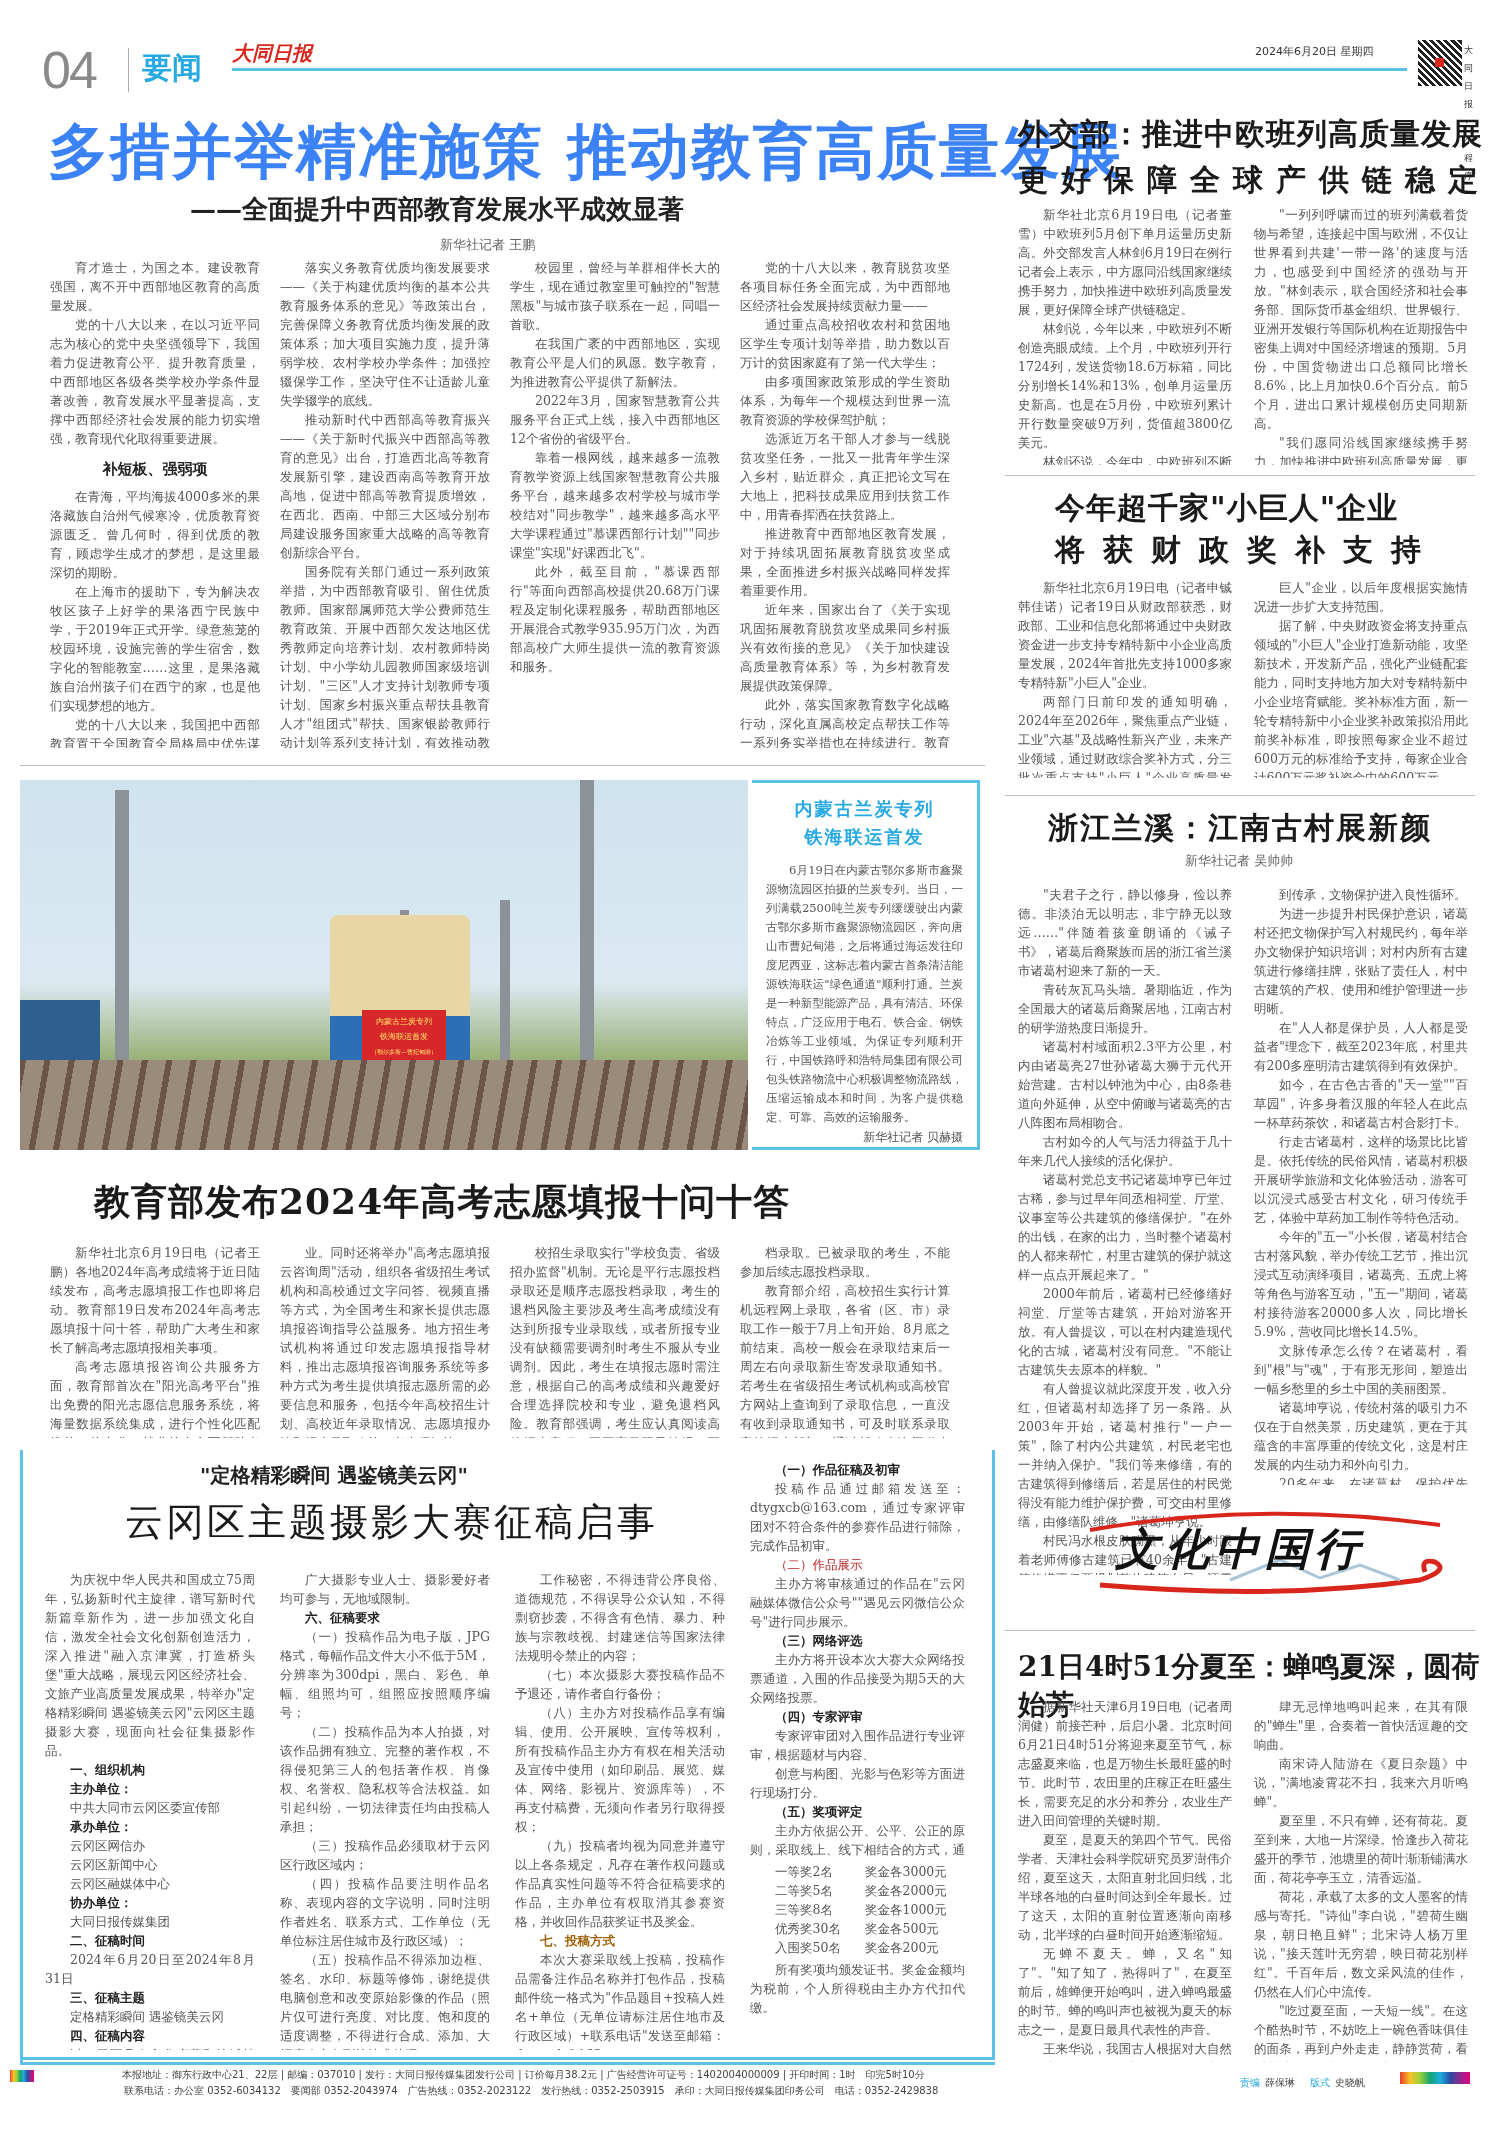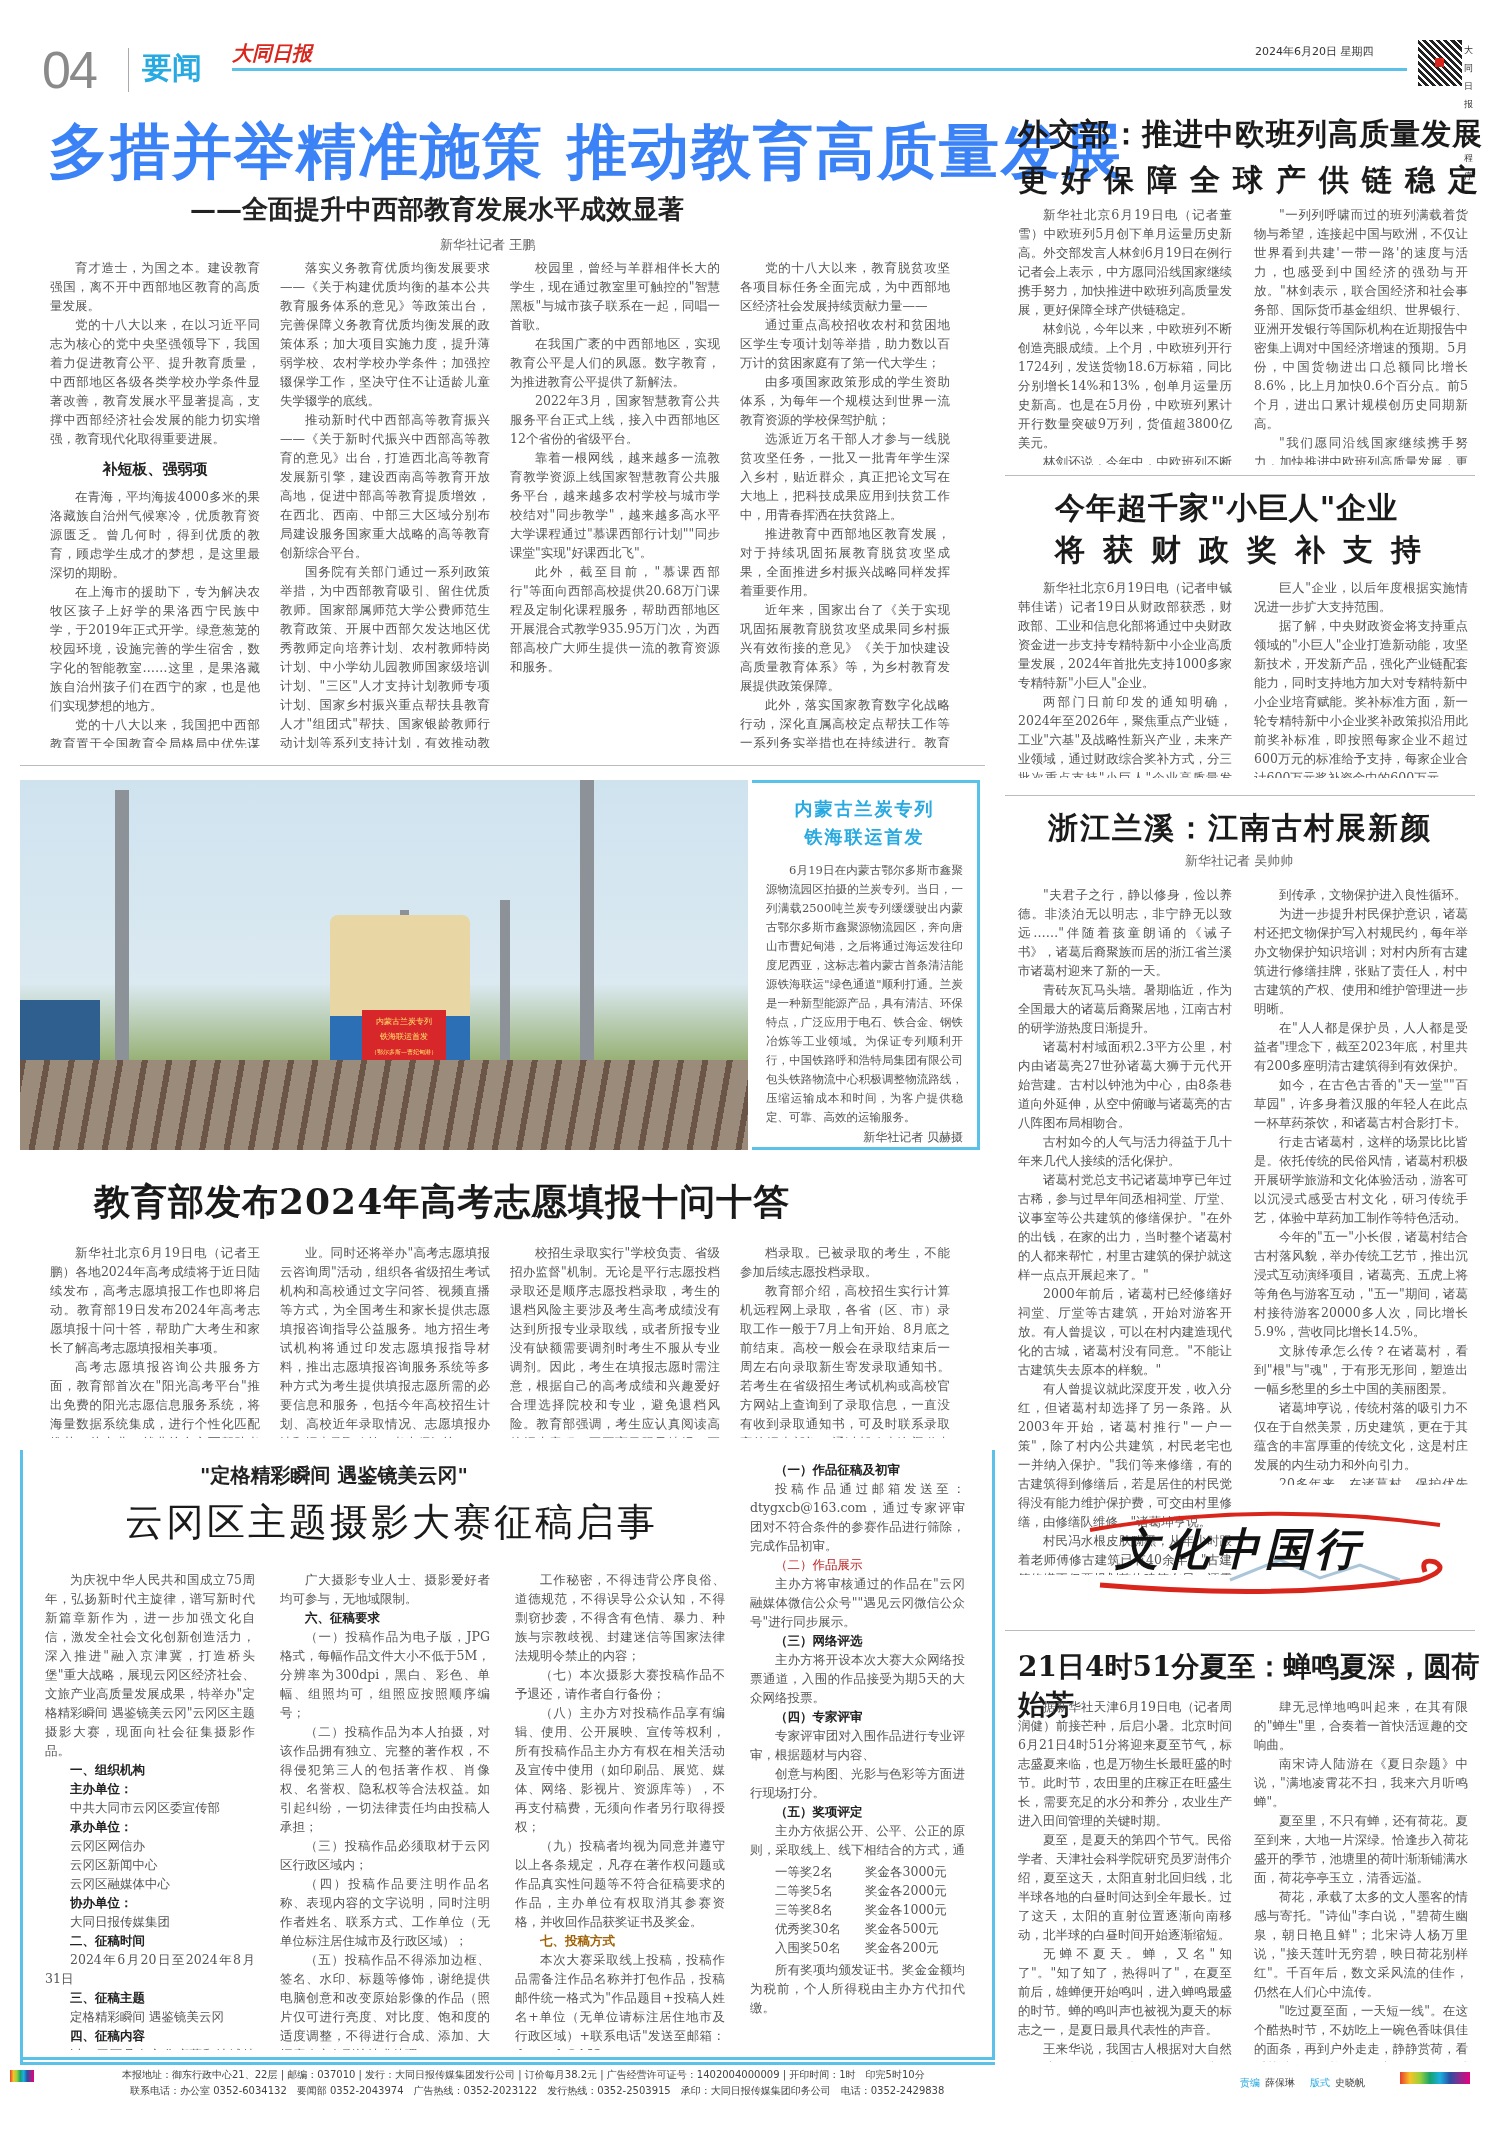--- a/index.html
+++ b/index.html
@@ -269,19 +269,19 @@
     <p>肆无忌惮地鸣叫起来，在其有限的"蝉生"里，合奏着一首快活逗趣的交响曲。</p>
     <p>南宋诗人陆游在《夏日杂题》中说，"满地凌霄花不扫，我来六月听鸣蝉"。</p>
     <p>夏至里，不只有蝉，还有荷花。夏至到来，大地一片深绿。恰逢步入荷花盛开的季节，池塘里的荷叶渐渐铺满水面，荷花亭亭玉立，清香远溢。</p>
     <p>荷花，承载了太多的文人墨客的情感与寄托。"诗仙"李白说，"碧荷生幽泉，朝日艳且鲜"；北宋诗人杨万里说，"接天莲叶无穷碧，映日荷花别样红"。千百年后，数文采风流的佳作，仍然在人们心中流传。</p>
     <p>"吃过夏至面，一天短一线"。在这个酷热时节，不妨吃上一碗色香味俱佳的面条，再到户外走走，静静赏荷，看看莲叶，听听蝉鸣，静享夏至的悠闲时光。</p>
   </div>
 
 <div class="abs footer">
   <div class="bar" style="left:10px;top:-10px;width:24px"></div>
   <div class="ft" style="left:122px;top:-12px">本报地址：御东行政中心21、22层 | 邮编：037010 | 发行：大同日报传媒集团发行公司 | 订价每月38.2元 | 广告经营许可证号：1402004000009 | 开印时间：1时　印完5时10分</div>
-  <div class="ft" style="left:130px;top:4px">联系电话：办公室 0352-6034132　要闻部 0352-2043974　广告热线：0352-2023122　发行热线：0352-2503915　承印：大同日报传媒集团印务公司　电话：0352-2429838</div>
+  <div class="ft" style="left:124px;top:4px">联系电话：办公室 0352-6034132　要闻部 0352-2043974　广告热线：0352-2023122　发行热线：0352-2503915　承印：大同日报传媒集团印务公司　电话：0352-2429838</div>
   <div class="ft" style="left:1240px;top:-4px;color:#27a9e1">责编</div>
   <div class="ft" style="left:1265px;top:-4px">薛保琳</div>
   <div class="ft" style="left:1310px;top:-4px;color:#27a9e1">版式</div>
   <div class="ft" style="left:1335px;top:-4px">史晓帆</div>
   <div class="bar" style="left:1400px;top:-8px;width:70px"></div>
 </div>
 
 </body></html>

